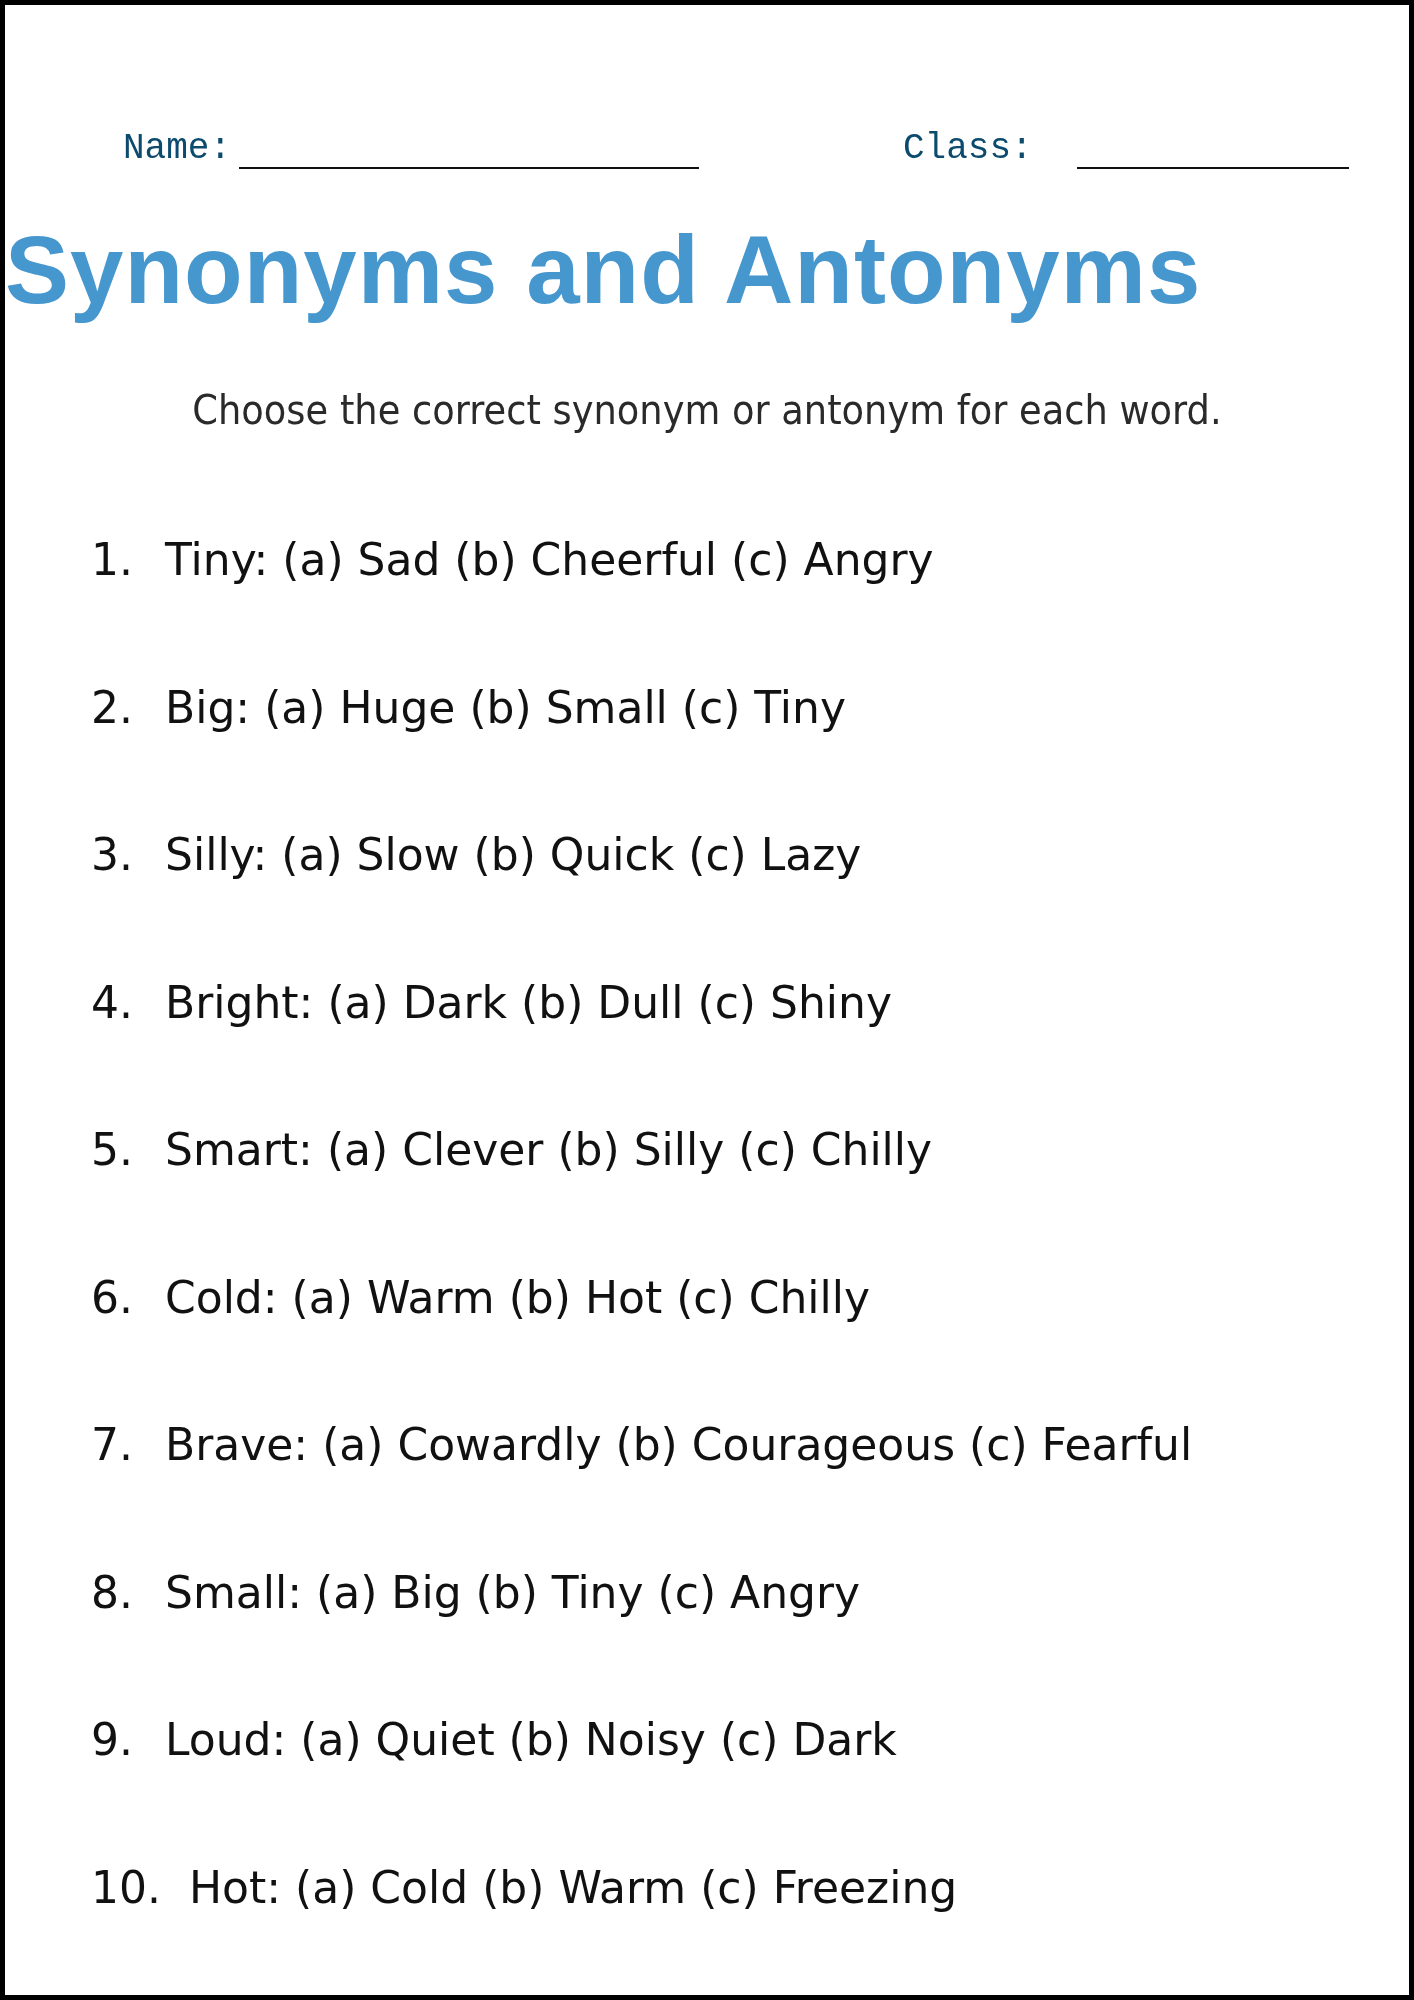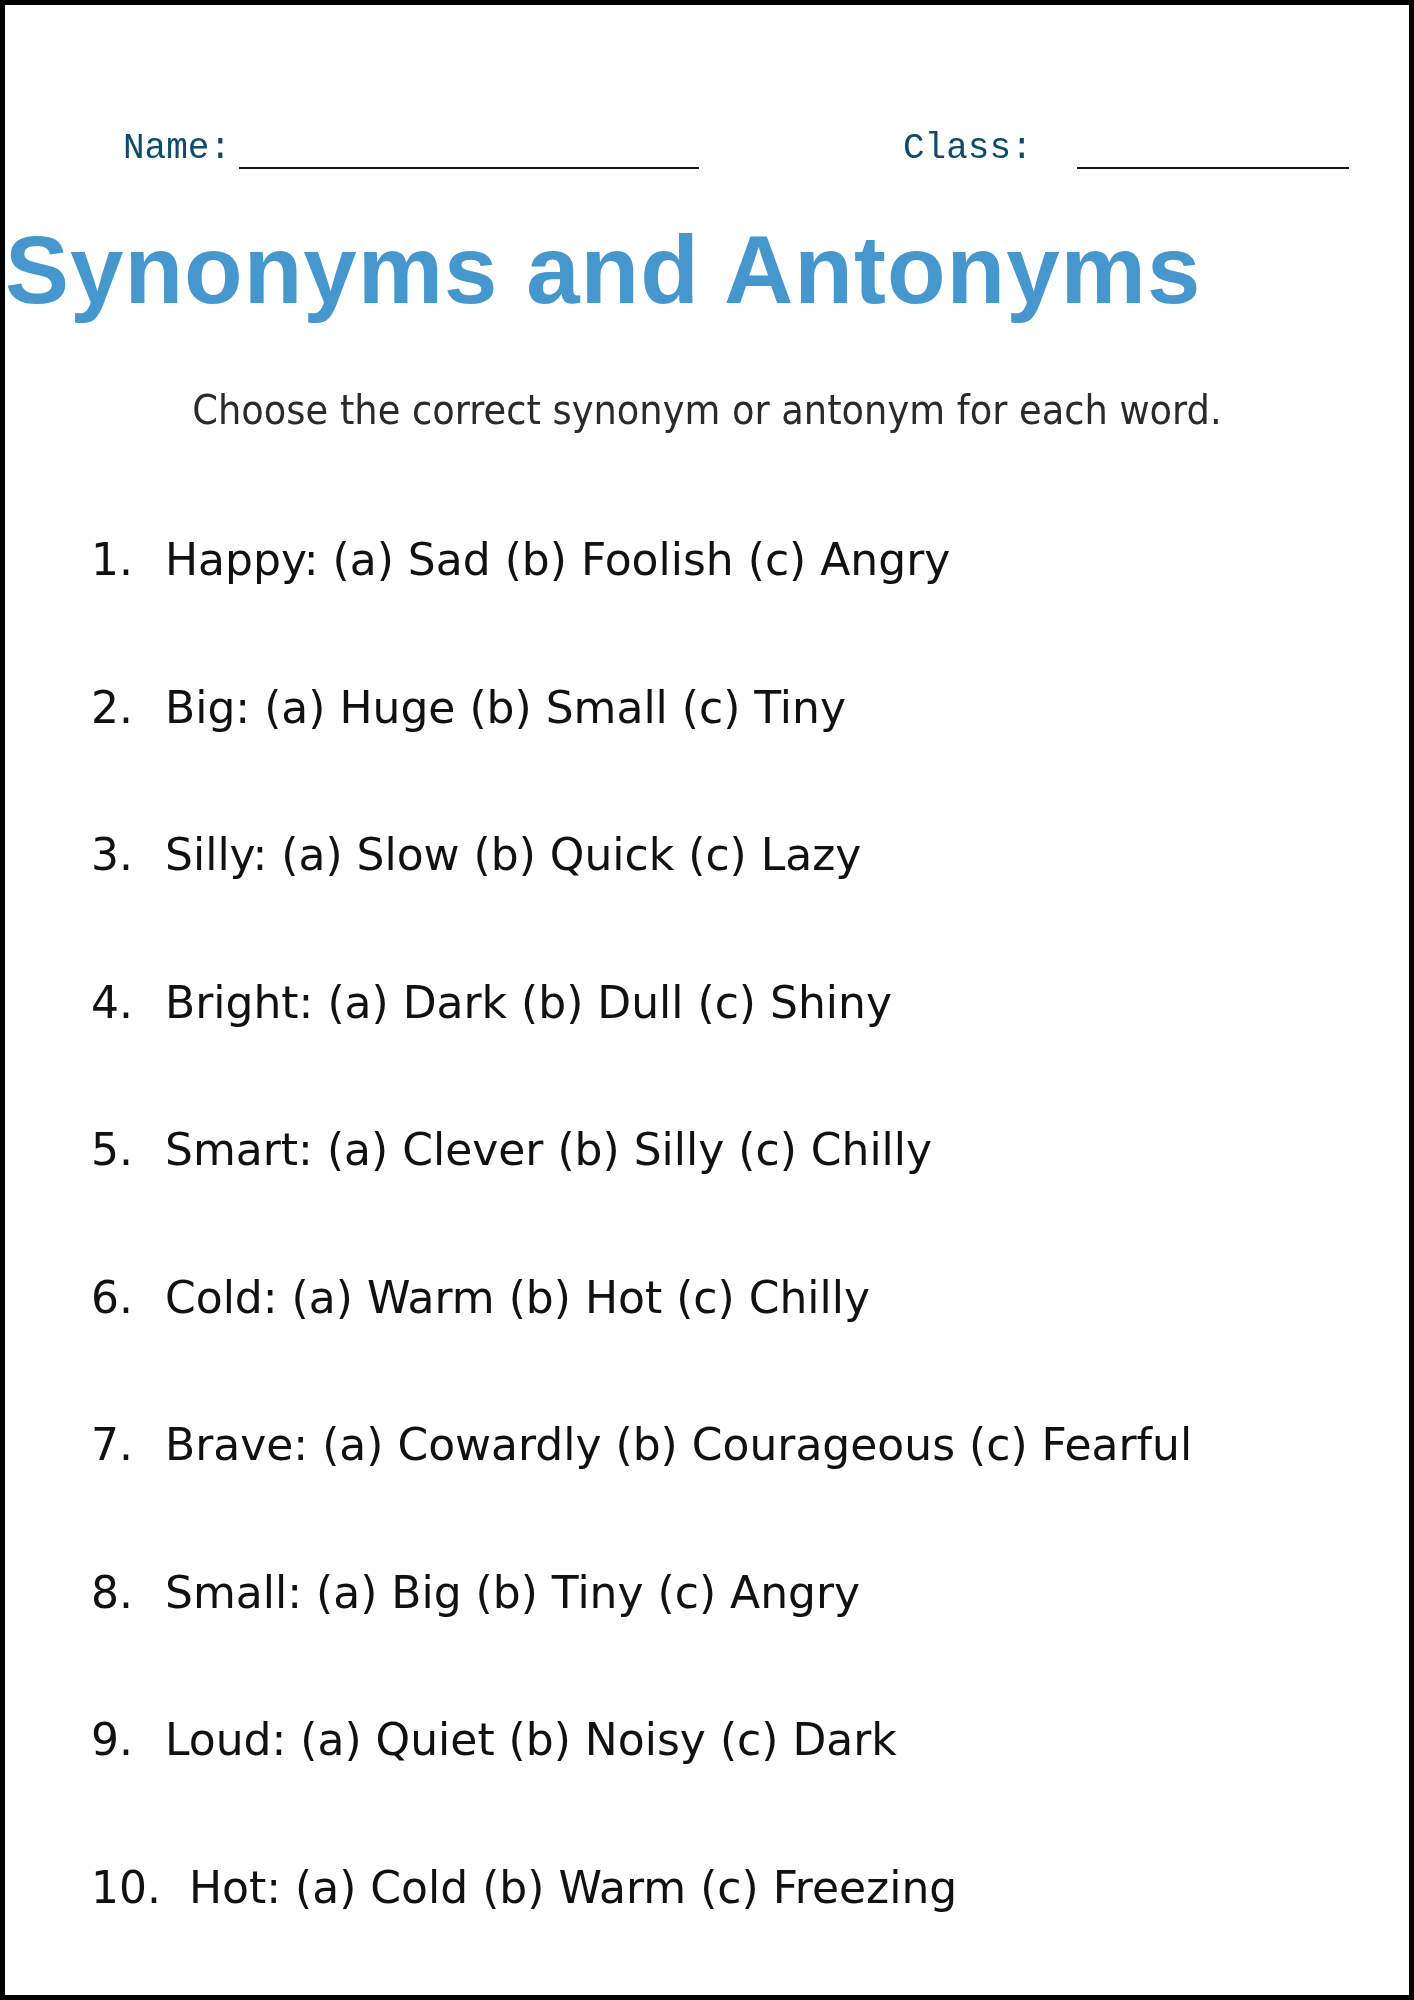--- a/index.html
+++ b/index.html
@@ -96,21 +96,21 @@
       <span class="field-line"></span>
     </div>
   </div>
 
   <div class="title">Synonyms and Antonyms</div>
 
   <div class="instructions">Choose the correct synonym or antonym for each word.</div>
 
   <ol class="question-list">
     <li class="question">
-      <span class="question-num">1.</span><span>Happy: (a) Sad (b) Foolish (c) Angry</span>
+      <span class="question-num">1.</span><span>Tiny: (a) Sad (b) Cheerful (c) Angry</span>
     </li>
     <li class="question">
       <span class="question-num">2.</span><span>Big: (a) Huge (b) Small (c) Tiny</span>
     </li>
     <li class="question">
       <span class="question-num">3.</span><span>Silly: (a) Slow (b) Quick (c) Lazy</span>
     </li>
     <li class="question">
       <span class="question-num">4.</span><span>Bright: (a) Dark (b) Dull (c) Shiny</span>
     </li>

